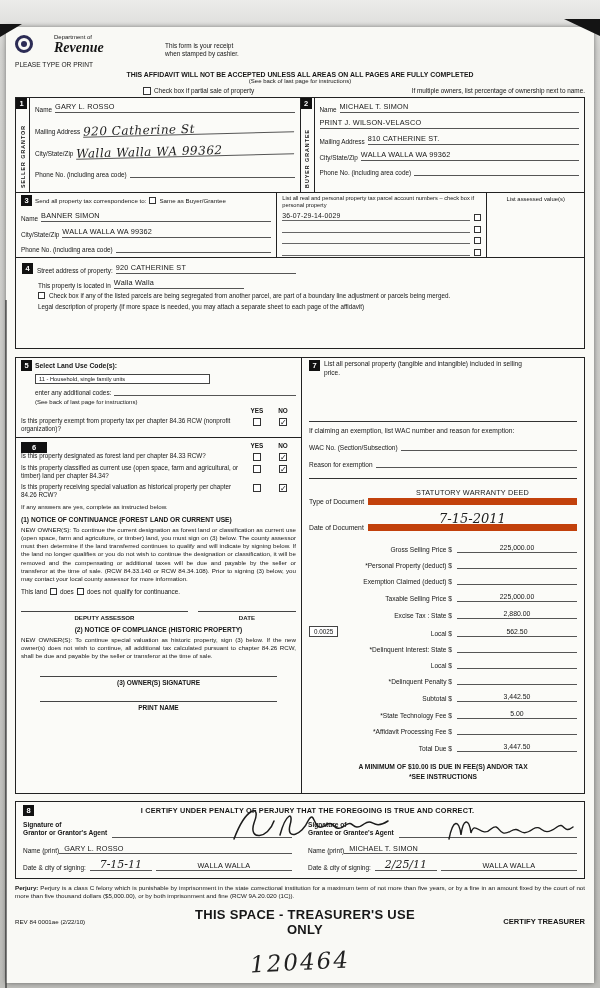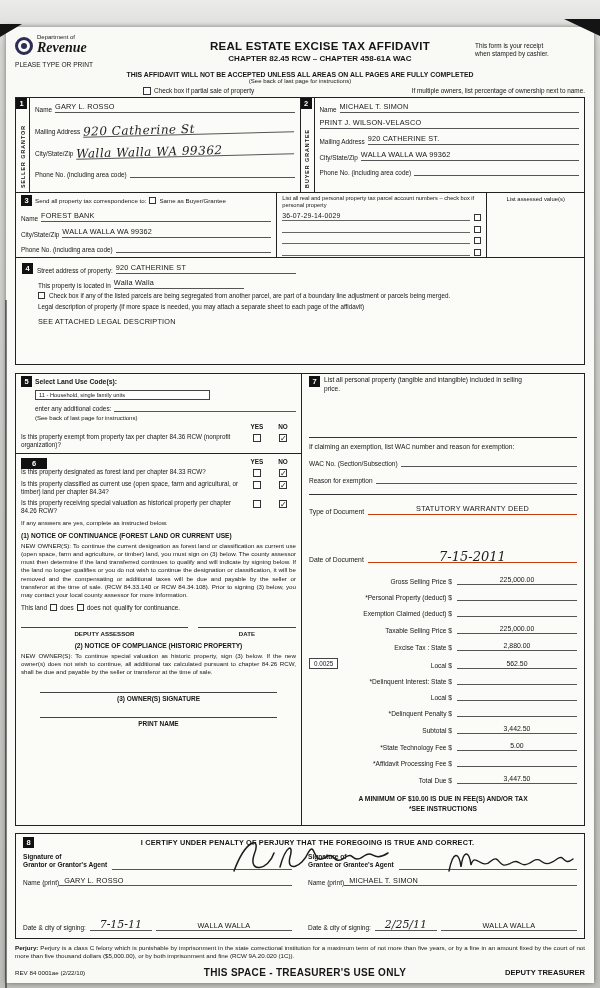--- a/index.html
+++ b/index.html
@@ -9,21 +9,21 @@
   .paper{position:absolute;left:6px;right:6px;top:27px;height:956px;background:#f9f9f5;
          box-shadow:0 0 5px rgba(0,0,0,.45);padding:4px 9px 0;overflow:hidden;}
   .corner{position:absolute;background:#141414;z-index:5;}
   .corner.tl{left:0;top:24px;width:22px;height:13px;clip-path:polygon(0 0,100% 0,0 100%);}
   .corner.tr{right:0;top:19px;width:36px;height:17px;clip-path:polygon(0 0,100% 0,100% 100%);}
   .edge-line{position:absolute;left:5px;top:300px;bottom:0;width:2px;background:rgba(30,30,30,.55);z-index:4;}
 
   
   .hdr{display:flex;align-items:flex-start;margin-top:3px;}
   .logo{width:150px;}
-  .logo-row{display:flex;align-items:flex-end;gap:4px;}
+  .logo-row{display:flex;align-items:center;gap:21px;}
   .logo-circle{width:18px;height:18px;border-radius:50%;border:3px solid #2c2c55;position:relative;flex:none;}
   .logo-circle span{position:absolute;left:3px;top:3px;width:6px;height:6px;border-radius:50%;background:#2c2c55;}
   .dept-small{font-size:6px;line-height:1.1;}
   .dept-name{font-size:14px;font-weight:bold;font-family:"Liberation Serif",serif;font-style:italic;line-height:1;}
   .please{font-size:6.6px;margin-top:6px;}
   .titleblk{flex:1;text-align:center;padding-top:6px;}
   .title{font-size:11.5px;font-weight:bold;letter-spacing:.3px;}
   .chapter{font-size:8px;font-weight:bold;margin-top:2px;}
   .receipt{width:110px;font-size:6.4px;line-height:1.3;padding-top:8px;}
   .warning{text-align:center;font-size:6.9px;font-weight:bold;margin-top:3px;}
@@ -49,21 +49,21 @@
   .prow{display:flex;align-items:flex-end;}
   .rows4 .prow{margin-top:11px;}
   .rows4 .prow:first-child{margin-top:2px;}
   .rows5 .prow{margin-top:5px;}
   .rows5 .prow:first-child{margin-top:2px;}
   .plbl{font-size:6.4px;white-space:nowrap;padding-right:3px;}
   .pval{flex:1;border-bottom:1px solid #555;font-size:7.3px;min-height:10px;line-height:10px;}
   .typed{font-size:7.3px;letter-spacing:.2px;}
   .hand{font-family:"DejaVu Serif",serif;font-style:italic;color:#1d1d1d;}
   .hand.big{font-size:12px;line-height:10px;white-space:nowrap;transform:rotate(-1.5deg);letter-spacing:.5px;}
-  .hand.date{font-size:11px;line-height:10px;margin-top:28px;}
+  .hand.date{font-size:11px;line-height:10px;}
 
   
   .sec3{display:flex;border:1px solid #222;margin-top:-1px;height:66px;background:#fbfbf8;}
   .s3a{width:46%;padding:2px 5px 0;border-right:1px solid #222;}
   .s3head{display:flex;align-items:center;gap:3px;font-size:6.2px;}
   .s3a .prow{margin-top:5px;}
   .s3b{width:37%;border-right:1px solid #222;padding:2px 5px 0;}
   .s3b-head{font-size:5.7px;line-height:1.25;}
   .parcelrow{display:flex;align-items:flex-end;gap:4px;margin-top:3.5px;}
   .parcelval{flex:1;border-bottom:1px solid #666;font-size:6.9px;min-height:8px;line-height:8px;}
@@ -103,21 +103,21 @@
   .osig .lb{font-size:6.5px;font-weight:bold;margin-top:2px;}
 
   
   .s7head{display:flex;gap:4px;align-items:flex-start;}
   .s7hlbl{font-size:6.6px;line-height:1.3;max-width:210px;}
   .divider{border-top:1px solid #333;margin-top:5px;}
   .exlbl{font-size:6.7px;margin-top:5px;}
   .exrow{display:flex;align-items:flex-end;font-size:6.5px;margin-top:9px;}
   .docrow{display:flex;align-items:flex-end;margin-top:9px;font-size:6.8px;}
   .doclbl{white-space:nowrap;padding-right:4px;}
-  .docval{flex:1;border-bottom:1px solid #c2410c;text-align:center;min-height:10px;line-height:10px;}
+  .docval{flex:1;border-bottom:7px solid #c2410c;text-align:center;min-height:10px;line-height:10px;}
   .fin{margin-top:5px;}
   .finrow{display:flex;align-items:flex-end;margin-top:7px;}
   .finlbl{flex:1;text-align:right;font-size:6.6px;padding-right:5px;white-space:nowrap;}
   .finval{width:120px;border-bottom:1px solid #555;font-size:6.9px;text-align:center;min-height:9px;line-height:9px;}
   .ratebox{border:1px solid #444;font-size:6.3px;padding:0 4px;line-height:9px;background:#fff;}
   .notes{margin-top:auto;padding:10px 0 6px;text-align:center;font-weight:bold;font-size:6.7px;line-height:1.5;}
 
   
   .sec8{border:1px solid #222;margin-top:7px;padding:3px 7px 7px;position:relative;background:#fbfbf8;}
   .s8head{display:flex;align-items:center;gap:4px;}
@@ -130,21 +130,21 @@
   .nrow{display:flex;align-items:flex-end;margin-top:6px;font-size:6.5px;}
   .nval{flex:1;border-bottom:1px solid #555;padding-left:5px;min-height:9px;line-height:9px;}
   .drow{display:flex;align-items:flex-end;margin-top:6px;font-size:6.5px;gap:4px;}
   .dval{width:62px;border-bottom:1px solid #555;text-align:center;min-height:10px;}
   .cityval{flex:1;border-bottom:1px solid #555;text-align:center;min-height:9px;line-height:9px;}
   .sigsvg{position:absolute;pointer-events:none;z-index:3;}
 
   .perjury{font-size:6.2px;line-height:1.35;margin-top:5px;text-align:justify;}
   .bar{display:flex;align-items:center;margin-top:6px;}
   .bar .rev{font-size:6.2px;width:170px;}
-  .bar .mid{flex:1;text-align:center;font-weight:bold;font-size:10px;letter-spacing:.3px;}
+  .bar .mid{flex:1;text-align:center;font-weight:bold;font-size:13px;letter-spacing:.3px;}
   .bar .ct{width:160px;text-align:right;font-weight:bold;font-size:7.6px;}
   .stamp{text-align:center;margin-top:12px;font-family:"DejaVu Serif",serif;font-style:italic;
          font-size:23px;transform:rotate(-3deg);color:#222;letter-spacing:2px;}
 </style>
 </head>
 <body>
 
 <div class="paper">
 
   <div class="hdr">
@@ -153,24 +153,20 @@
         <span class="logo-circle">
             <span></span>
           </span>
         <div>
           <div class="dept-small">Department of</div>
           <div class="dept-name">Revenue</div>
         </div>
       </div>
       <div class="please">PLEASE TYPE OR PRINT</div>
     </div>
-    <div class="titleblk">
-      <div class="title">REAL ESTATE EXCISE TAX AFFIDAVIT</div>
-      <div class="chapter">CHAPTER 82.45 RCW – CHAPTER 458-61A WAC</div>
-    </div>
     <div class="receipt">
       <div>This form is your receipt</div>
       <div>when stamped by cashier.</div>
     </div>
   </div>
   <div class="warning">THIS AFFIDAVIT WILL NOT BE ACCEPTED UNLESS ALL AREAS ON ALL PAGES ARE FULLY COMPLETED</div>
   <div class="seeback">(See back of last page for instructions)</div>
   <div class="cbrow">
     <span class="lft">
       <span class="cb"></span>
@@ -212,21 +208,21 @@
       <div class="pfields rows5">
         <div class="prow">
           <span class="plbl">Name</span>
           <span class="pval typed">MICHAEL T. SIMON</span>
         </div>
         <div class="prow">
           <span class="pval typed">PRINT J. WILSON-VELASCO</span>
         </div>
         <div class="prow">
           <span class="plbl">Mailing Address</span>
-          <span class="pval typed">920 CATHERINE ST.</span>
+          <span class="pval typed">810 CATHERINE ST.</span>
         </div>
         <div class="prow">
           <span class="plbl">City/State/Zip</span>
           <span class="pval typed">WALLA WALLA WA 99362</span>
         </div>
         <div class="prow">
           <span class="plbl">Phone No. (including area code)</span>
           <span class="pval"></span>
         </div>
       </div>
@@ -236,21 +232,21 @@
   <div class="sec3">
     <div class="s3a">
       <div class="s3head">
         <span class="secnum">3</span>
         <span>Send all property tax correspondence to:</span>
         <span class="cb sm"></span>
         <span>Same as Buyer/Grantee</span>
       </div>
       <div class="prow">
         <span class="plbl">Name</span>
-        <span class="pval typed">FOREST BANK</span>
+        <span class="pval typed">BANNER SIMON</span>
       </div>
       <div class="prow">
         <span class="plbl">City/State/Zip</span>
         <span class="pval typed">WALLA WALLA WA 99362</span>
       </div>
       <div class="prow">
         <span class="plbl">Phone No. (including area code)</span>
         <span class="pval"></span>
       </div>
     </div>
@@ -287,23 +283,20 @@
     <div class="s4row ind">
       <span class="plbl">This property is located in</span>
       <span class="pval typed" style="flex:none;width:130px">Walla Walla</span>
     </div>
     <div class="s4row ind" style="align-items:flex-start;">
       <span class="cb sm" style="margin-right:4px"></span>
       <span style="font-size:6.3px;line-height:1.25">Check box if any of the listed parcels are being segregated from another parcel, are part of a boundary line adjustment or parcels being merged.</span>
     </div>
     <div class="s4row ind">
       <span style="font-size:6.3px">Legal description of property (if more space is needed, you may attach a separate sheet to each page of the affidavit)</span>
-    </div>
-    <div class="s4row ind" style="margin-top:7px">
-      <span class="typed">SEE ATTACHED LEGAL DESCRIPTION</span>
     </div>
     <div style="height:34px"></div>
   </div>
 
   <div class="cols">
     <div class="lcol">
 
       <div class="sec5">
         <div class="headrow">
           <span class="secnum">5</span>
@@ -535,21 +528,21 @@
     </div>
   </div>
 
   <div class="perjury">
     <b>Perjury:</b>
     <span>Perjury is a class C felony which is punishable by imprisonment in the state correctional institution for a maximum term of not more than five years, or by a fine in an amount fixed by the court of not more than five thousand dollars ($5,000.00), or by both imprisonment and fine (RCW 9A.20.020 (1C)).</span>
   </div>
   <div class="bar">
     <span class="rev">REV 84 0001ae (2/22/10)</span>
     <span class="mid">THIS SPACE - TREASURER'S USE ONLY</span>
-    <span class="ct">DEPUTY TREASURER</span>
+    <span class="ct">CERTIFY TREASURER</span>
   </div>
   <div class="stamp">120464</div>
 
 </div>
 
 <div class="corner tl"></div>
 <div class="corner tr"></div>
 <div class="edge-line"></div>
 
 </body></html>

